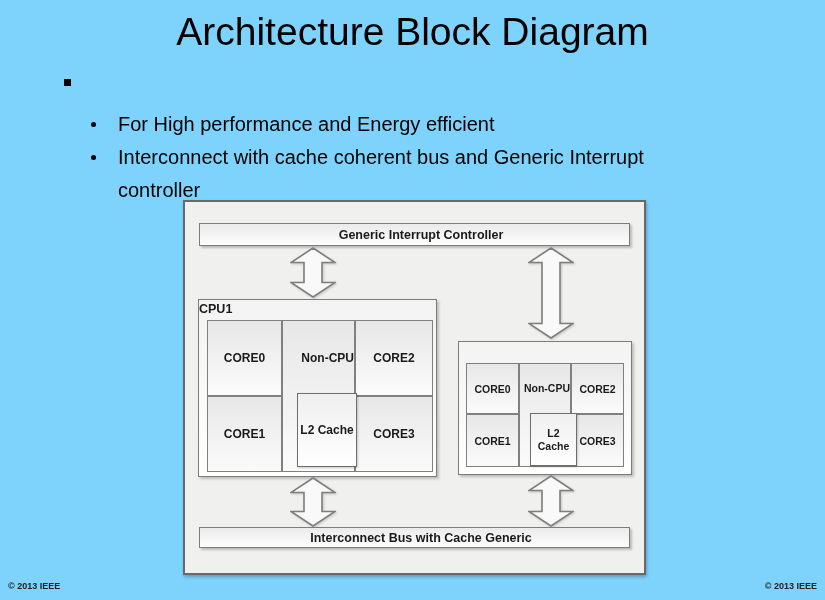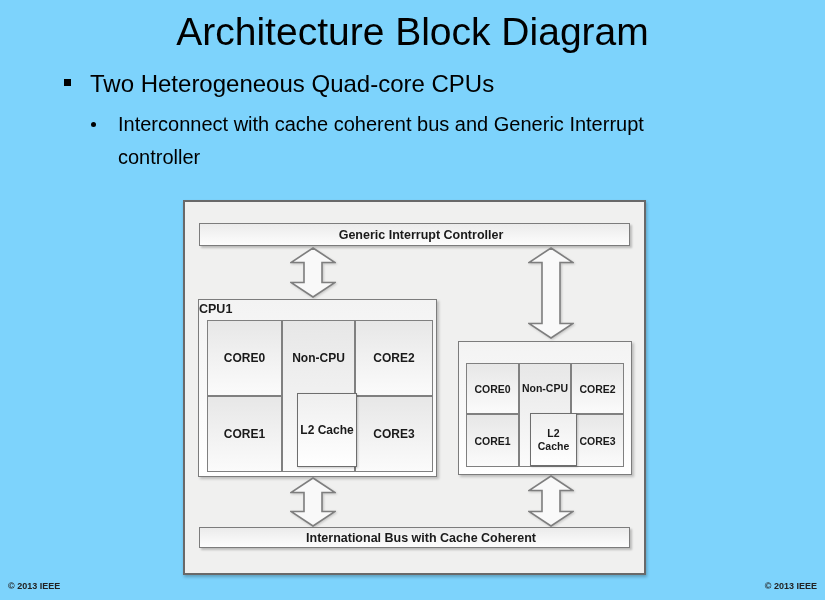--- a/index.html
+++ b/index.html
@@ -47,21 +47,21 @@
   .cell {
     position:absolute; box-sizing:border-box;
     background:linear-gradient(180deg,#e7e7e7,#fbfbfb);
     border:1px solid #808080;
     display:flex; align-items:center; justify-content:center; text-align:center;
     font-weight:bold; color:#1a1a1a;
   }
   .cpu1 .cell { font-size:12px; }
   .cpu2 .cell { font-size:10.5px; }
   .midcell { display:block; }
-  .noncpu-label { position:absolute; left:0; width:100%; text-align:center;
+  .noncpu-label { position:absolute; left:0; width:100%; text-align:right;
                   font-weight:bold; color:#1a1a1a; }
   .cpu1 .noncpu-label { top:30px; font-size:12px; }
   .cpu2 .noncpu-label { top:18px; font-size:10.5px; }
   .l2box {
     position:absolute; box-sizing:border-box;
     background:linear-gradient(180deg,#efefef,#ffffff);
     border:1.5px solid #6e6e6e; box-shadow:1px 1px 2px rgba(0,0,0,0.2);
     display:flex; align-items:center; justify-content:center; text-align:center;
     font-weight:bold; color:#1a1a1a; line-height:1.2;margin-left:8px;
   }
@@ -77,24 +77,27 @@
 </style>
 </head>
 <body>
 
 <div class="slide">
 
   <div class="title">Architecture Block Diagram</div>
 
   <div class="b1">
     <span class="b1-marker"></span>
-    <span>Two Heterogeneous Quad-core CPUs</span>
   </div>
 
   <div class="subbullets">
+    <div class="subli">
+      <span class="subdot"></span>
+      <span>For High performance and Energy efficient</span>
+    </div>
     <div class="subli">
       <span class="subdot"></span>
       <span>Interconnect with cache coherent bus and Generic Interrupt controller</span>
     </div>
   </div>
 
   <div class="outer">
 
     <div class="bar gic">
       <span>Generic Interrupt Controller</span>
@@ -133,21 +136,21 @@
 
     <svg class="arrow" style="left:105px; top:275px;" width="46" height="50" viewBox="0 0 46 50">
       <path d="M23 1 L45 15.5 L32 15.5 L32 34.5 L45 34.5 L23 49 L1 34.5 L14 34.5 L14 15.5 L1 15.5 Z"></path>
     </svg>
 
     <svg class="arrow" style="left:343px; top:273px;" width="46" height="52" viewBox="0 0 46 52">
       <path d="M23 1 L45 15.5 L32 15.5 L32 36.5 L45 36.5 L23 51 L1 36.5 L14 36.5 L14 15.5 L1 15.5 Z"></path>
     </svg>
 
     <div class="bar bus">
-      <span>International Bus with Cache Coherent</span>
+      <span>Interconnect Bus with Cache Generic</span>
     </div>
 
   </div>
 
   <div class="footer-text footer-left">© 2013 IEEE</div>
   <div class="footer-text footer-right">© 2013 IEEE</div>
 
 </div>
 
 </body></html>

